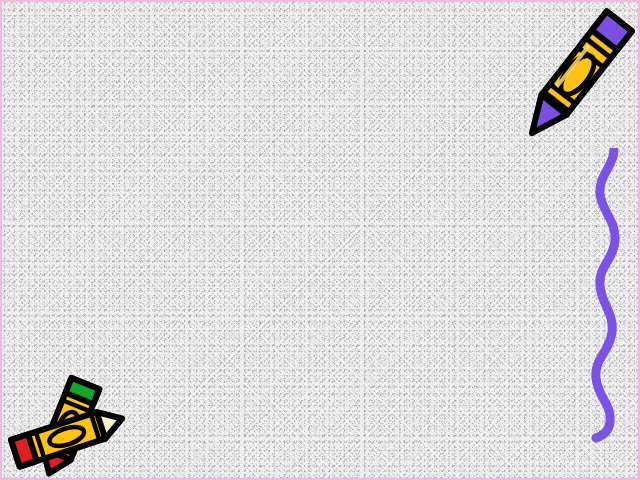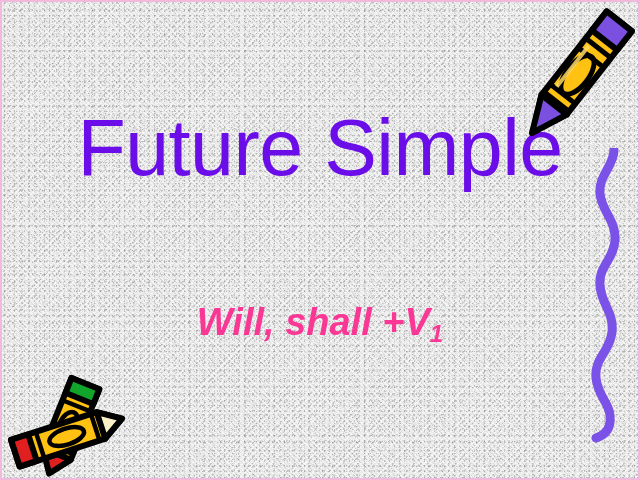--- a/index.html
+++ b/index.html
@@ -118,27 +118,21 @@
 </style>
 </head>
 <body>
 
 <div id="slide">
 
   <div id="paper-texture">
     <div id="paper-texture-overlay"></div>
   </div>
 
-  <div id="title-block">
-    <span id="slide-title">Future Simple</span>
-  </div>
 
-  <div id="subtitle-block">
-    <span id="slide-subtitle"><span>Will, shall +V</span><span class="sub">1</span></span>
-  </div>
 
   <div class="deco" id="crayon-top-right">
     <svg width="140" height="175" viewBox="0 0 140 175" xmlns="http://www.w3.org/2000/svg">
       <g transform="rotate(38 70 82)">
 
         <path d="M54 10 L86 10 L86 116 L70 150 L54 116 Z" fill="#FFC112" stroke="#000000" stroke-width="6" stroke-linejoin="round"></path>
 
         <path d="M54 10 L86 10 L86 34 L54 34 Z" fill="#7B4FE0" stroke="#000000" stroke-width="6" stroke-linejoin="round"></path>
 
         <path d="M54 116 L86 116 L70 152 Z" fill="#7B4FE0" stroke="#000000" stroke-width="6" stroke-linejoin="round"></path>

